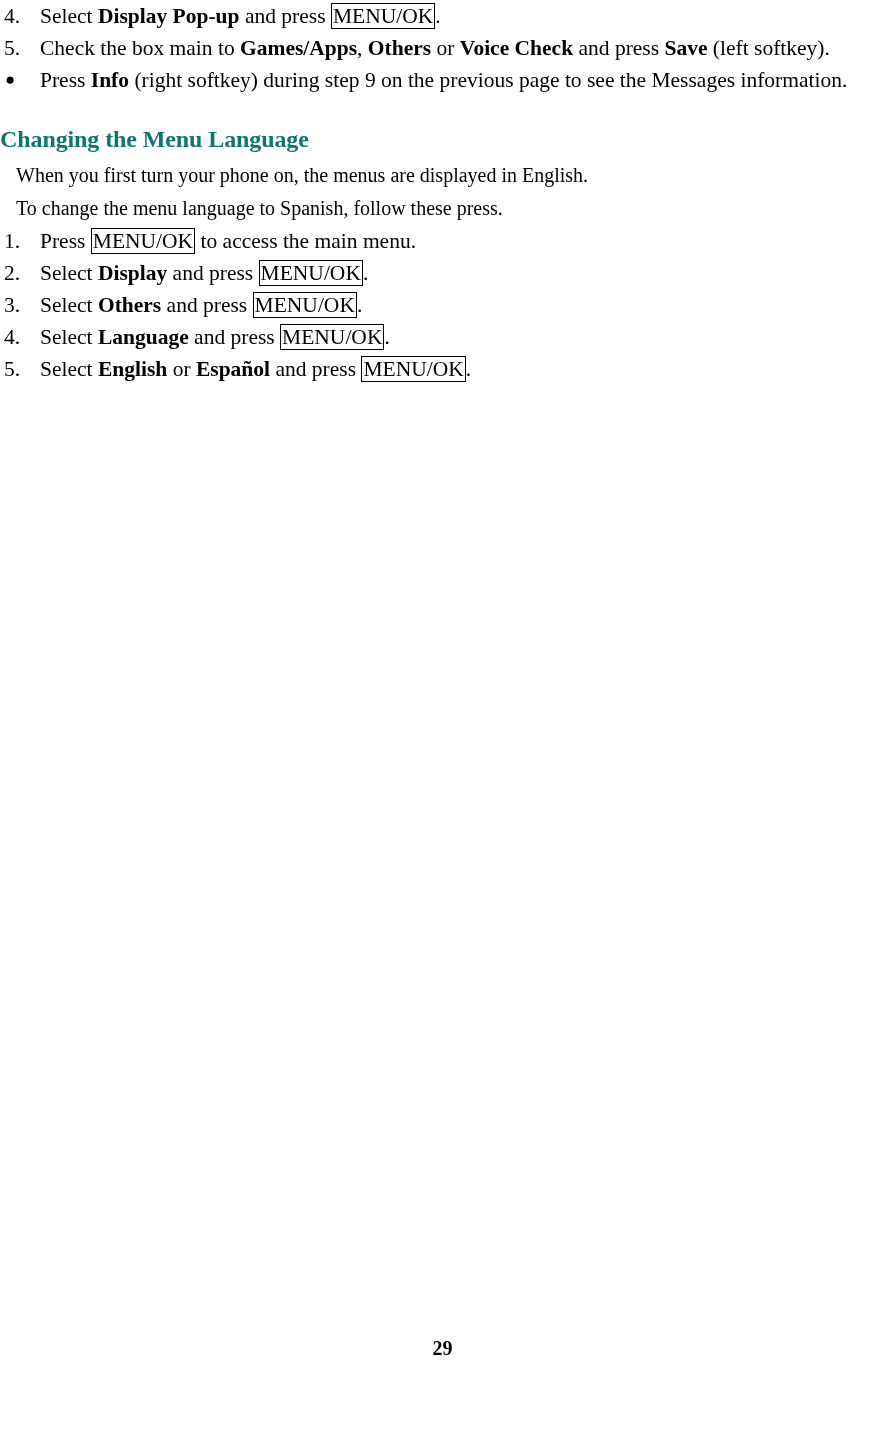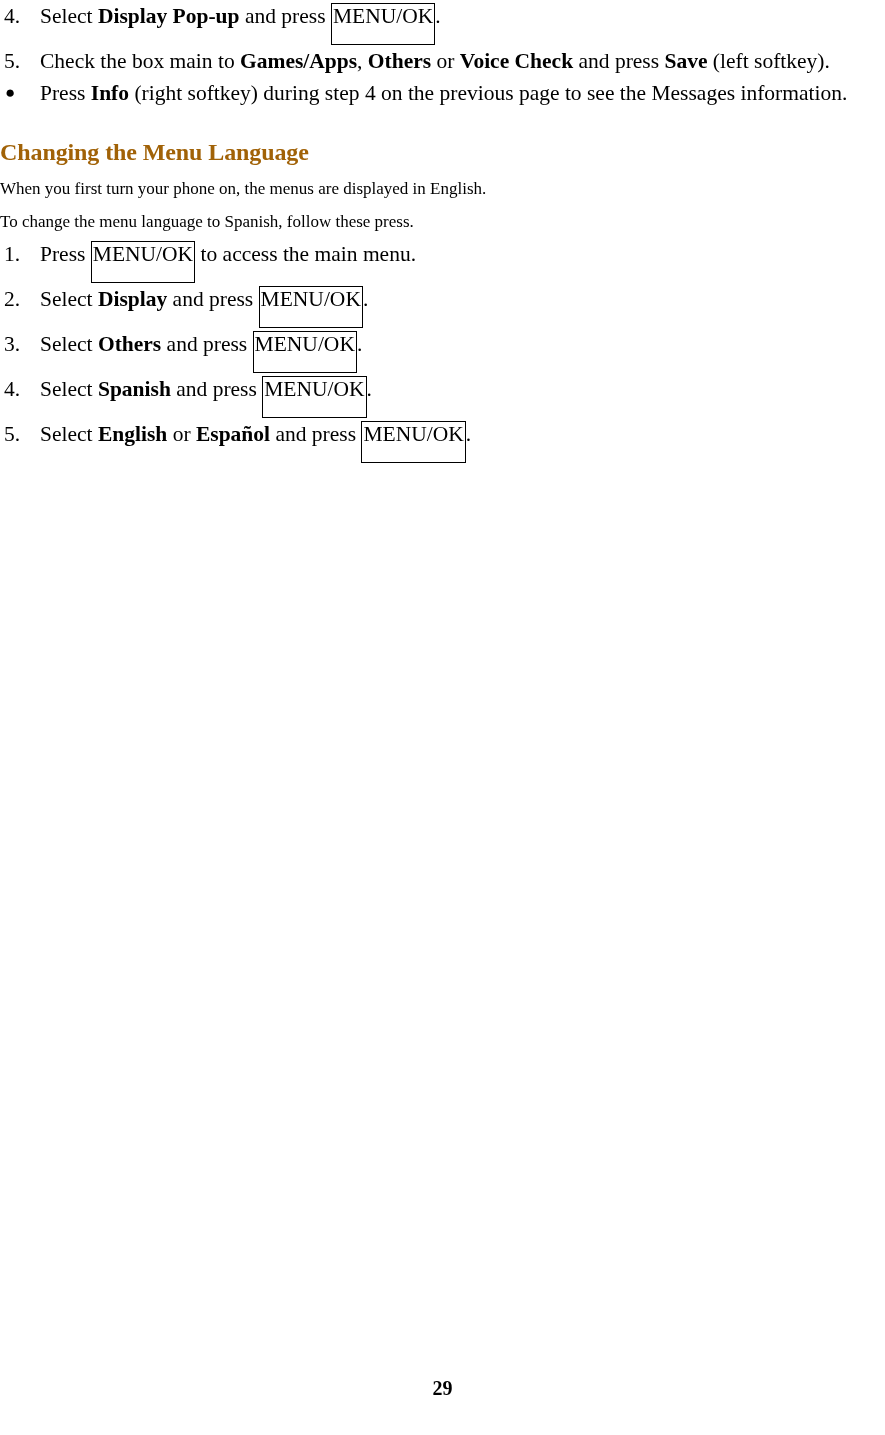--- a/index.html
+++ b/index.html
@@ -48,94 +48,94 @@
     font-size: 21.5px;
     line-height: 32px;
   }
   .step .marker.bullet {
     font-size: 17px;
     left: 5px;
   }
 
   
   .para {
-    font-size: 17px;
+    font-size: 20px;
     line-height: 33px;
-    padding-left: 0px;
+    padding-left: 16px;
   }
 
   
   .heading {
     font-size: 24px;
     line-height: 30px;
     font-weight: bold;
     letter-spacing: -0.1px;
   }
 
   
   b.bold {
     font-weight: bold;
     margin-top: 16px;
   }
   .key {
     display: inline-block;
     border: 1px solid #000000;
-    padding: 0px 1px 16px 1px;
+    padding: 0px 1px 0px 1px;
     line-height: 24px;
     margin: 0 0px;
     font-weight: normal;
     white-space: nowrap;
     vertical-align: baseline;
   }
 
   
   .gap-block { height: 28px; }
   .gap-small { height: 5px; }
 
   
   .footer {
     position: absolute;
     left: 0;
-    top: 1376px;
+    top: 1336px;
     width: 885px;
     text-align: center;
     font-size: 20px;
     font-weight: bold;
     line-height: 24px;
   }
 </style>
 </head>
 <body style="background: rgb(255, 255, 255); color: rgb(0, 0, 0);">
 
 <div class="page">
 
   <div class="content">
 
     <div id="top-step-list">
         <div class="step"><span class="marker">4.</span><span><span>Select </span><b class="bold">Display Pop-up</b><span> and press </span><span class="key">MENU/OK</span><span>.</span></span></div>
         <div class="step"><span class="marker">5.</span><span><span>Check the box main to </span><b class="bold">Games/Apps</b><span>, </span><b class="bold">Others</b><span> or </span><b class="bold">Voice Check</b><span> and press </span><b class="bold">Save</b><span> (left softkey).</span></span></div>
-        <div class="step"><span class="marker bullet">●</span><span><span>Press </span><b class="bold">Info</b><span> (right softkey) during step 4 on the previous page to see the Messages information.</span></span></div>
+        <div class="step"><span class="marker bullet">●</span><span><span>Press </span><b class="bold">Info</b><span> (right softkey) during step 9 on the previous page to see the Messages information.</span></span></div>
       </div>
 
     <div class="gap-block"></div>
 
-    <div class="heading" style="color: #a16207;">Changing the Menu Language</div>
+    <div class="heading" style="color: #0f766e;">Changing the Menu Language</div>
 
     <div class="gap-small"></div>
 
     <div id="intro-paragraphs">
         <div class="para">When you first turn your phone on, the menus are displayed in English.</div>
         <div class="para">To change the menu language to Spanish, follow these press.</div>
       </div>
 
     <div id="procedure-step-list">
         <div class="step"><span class="marker">1.</span><span><span>Press </span><span class="key">MENU/OK</span><span> to access the main menu.</span></span></div>
         <div class="step"><span class="marker">2.</span><span><span>Select </span><b class="bold">Display</b><span> and press </span><span class="key">MENU/OK</span><span>.</span></span></div>
         <div class="step"><span class="marker">3.</span><span><span>Select </span><b class="bold">Others</b><span> and press </span><span class="key">MENU/OK</span><span>.</span></span></div>
-        <div class="step"><span class="marker">4.</span><span><span>Select </span><b class="bold">Spanish</b><span> and press </span><span class="key">MENU/OK</span><span>.</span></span></div>
+        <div class="step"><span class="marker">4.</span><span><span>Select </span><b class="bold">Language</b><span> and press </span><span class="key">MENU/OK</span><span>.</span></span></div>
         <div class="step"><span class="marker">5.</span><span><span>Select </span><b class="bold">English</b><span> or </span><b class="bold">Español</b><span> and press </span><span class="key">MENU/OK</span><span>.</span></span></div>
       </div>
 
   </div>
 
   <div class="footer">29</div>
 
 </div>
 
 </body></html>

